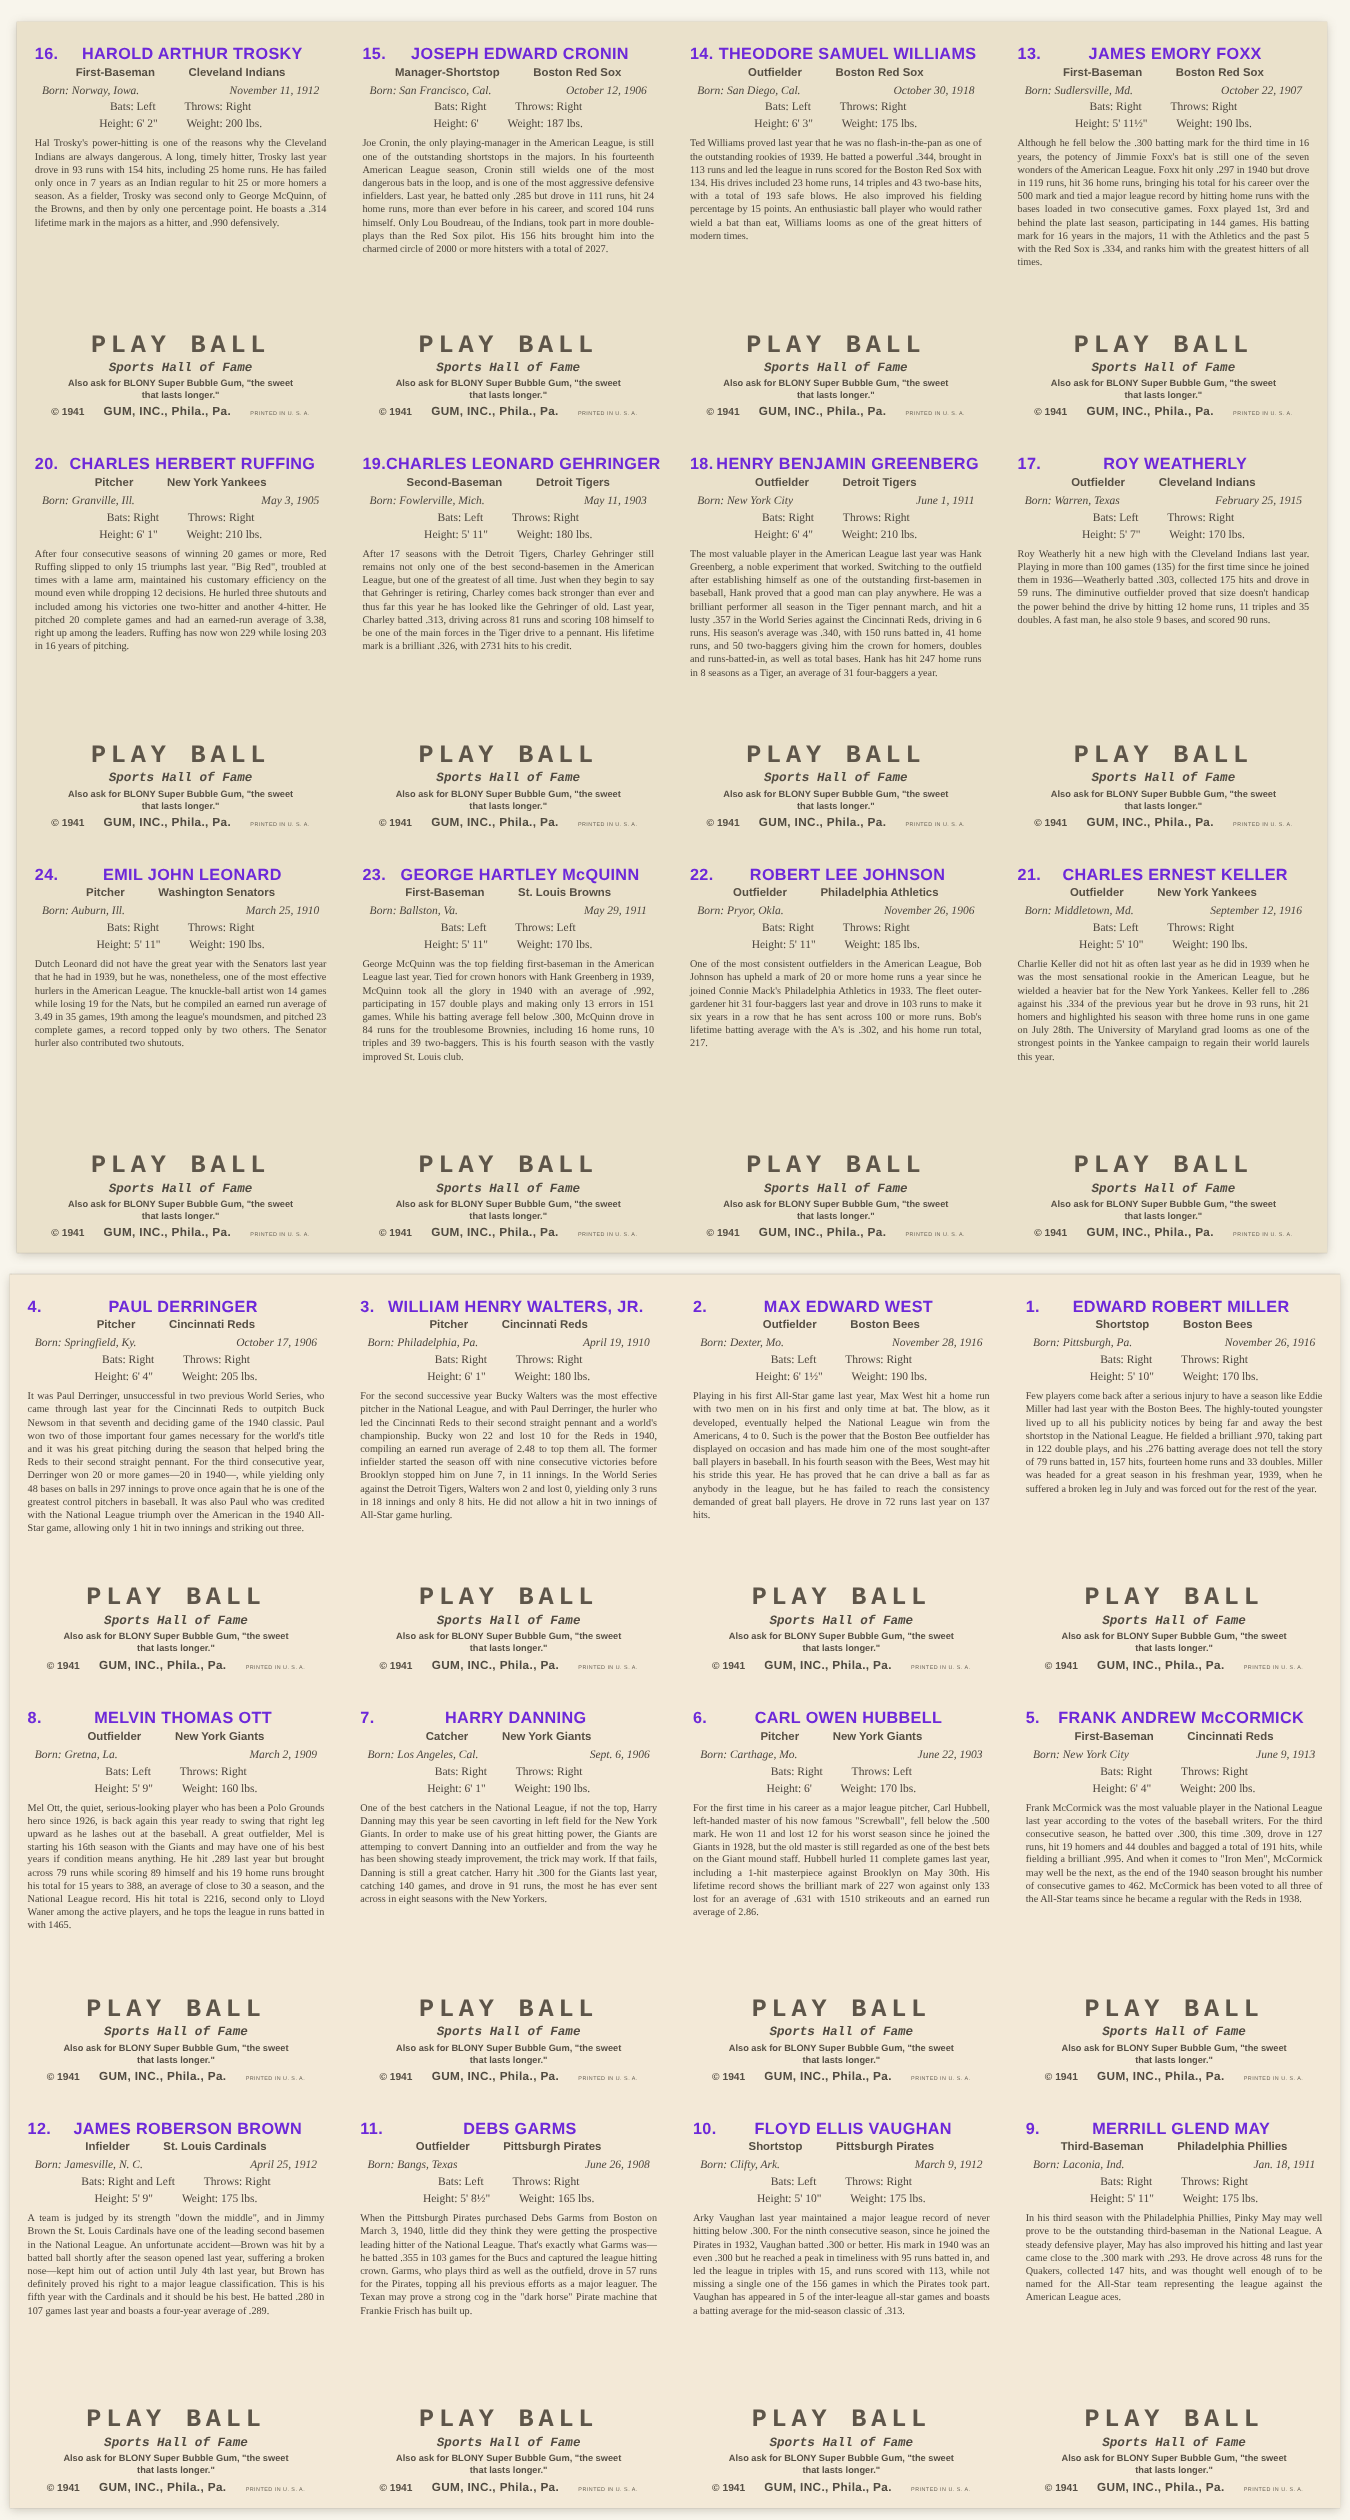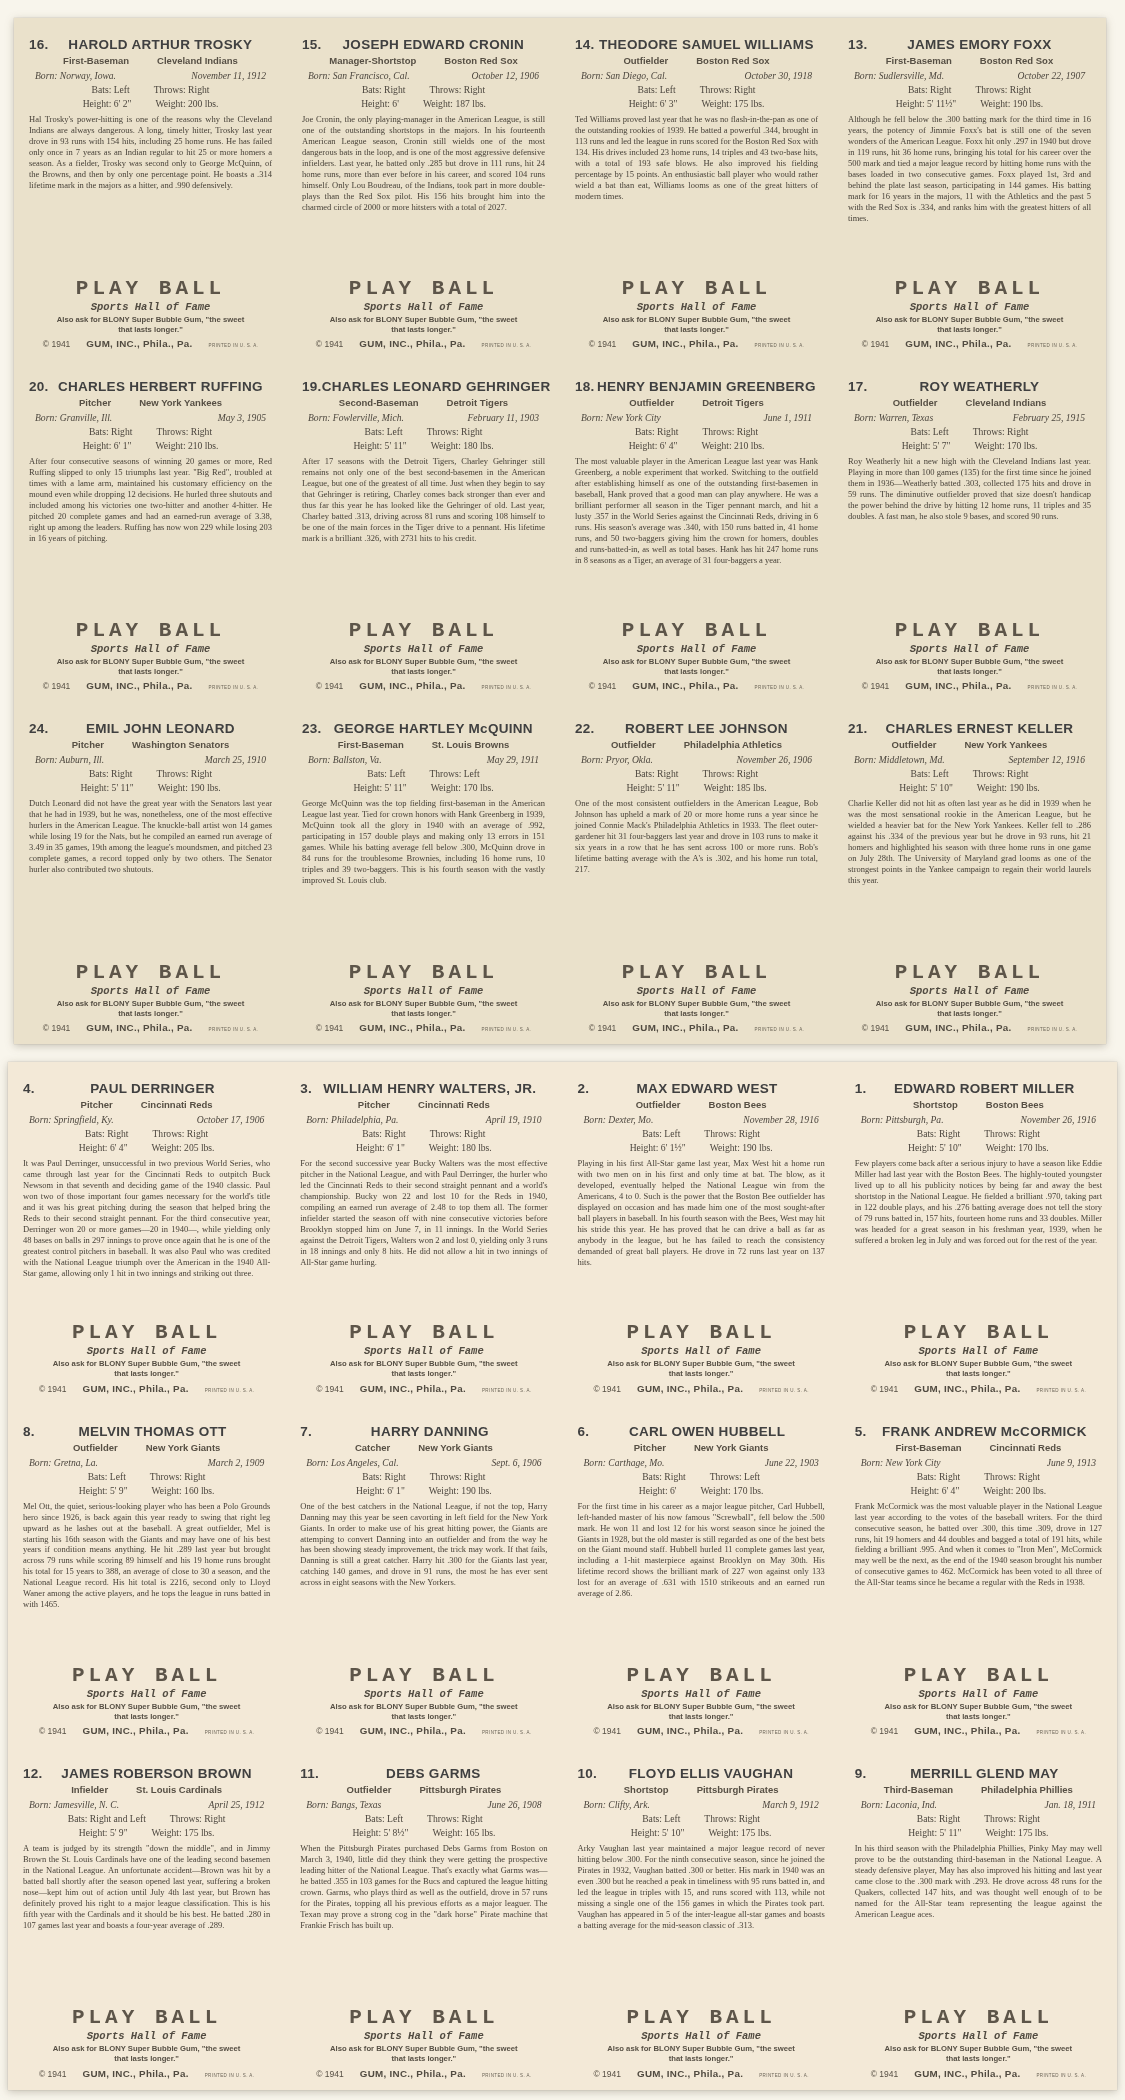--- a/index.html
+++ b/index.html
@@ -21,21 +21,21 @@
     padding:19px 15px 11px;
     display:flex; flex-direction:column;
     overflow:hidden;
     color:#4c463e;
   }
   .card-title {
     display:flex; align-items:baseline;
     margin:0 0 3px;
     font-family:"Liberation Sans", sans-serif;
     font-weight:bold; font-size:13.5px; letter-spacing:.3px;
-    color:#404040; white-space:nowrap;
+    color:#6d28d9; white-space:nowrap;
   }
   .card-num  { flex:0 0 auto; }
   .card-name { flex:1; text-align:center; }
   .pos-team {
     display:flex; justify-content:center; gap:28px;
     font-family:"Liberation Sans", sans-serif;
     font-weight:bold; font-size:9.5px; color:#564f44;
     margin-bottom:4px; white-space:nowrap;
   }
   .born-line {
@@ -65,21 +65,21 @@
   .ad {
     font-family:"Liberation Sans", sans-serif;
     font-weight:bold; font-size:7.7px; line-height:1.3;
     color:#564f44; margin-top:2px;
   }
   .copy-row {
     display:flex; align-items:baseline; justify-content:center; gap:16px;
     margin-top:3.5px; font-family:"Liberation Sans", sans-serif;
     white-space:nowrap;
   }
-  .copy-year    { font-size:8.5px; color:#564f44; }
+  .copy-year    { font-size:8.5px; color:#564f44;font-weight:bold; }
   .copy-co      { font-weight:bold; font-size:9.8px; letter-spacing:.3px; color:#514b41; }
   .copy-printed { font-size:4.5px; letter-spacing:.4px; color:#6a6356; }
 </style>
 </head>
 <body>
 
 <section id="sheet-top" class="sheet">
   <article class="card">
     <h2 class="card-title">
       <span class="card-num">16.</span>
@@ -269,21 +269,21 @@
     <h2 class="card-title">
       <span class="card-num">19.</span>
       <span class="card-name">CHARLES LEONARD GEHRINGER</span>
     </h2>
     <div class="pos-team">
       <span>Second-Baseman</span>
       <span>Detroit Tigers</span>
     </div>
     <div class="born-line">
       <span>Born: Fowlerville, Mich.</span>
-      <span>February 11, 1903</span>
+      <span>May 11, 1903</span>
     </div>
     <div class="center-line">
       <span>Bats: Left</span>
       <span>Throws: Right</span>
     </div>
     <div class="center-line">
       <span>Height: 5' 11"</span>
       <span>Weight: 180 lbs.</span>
     </div>
     <p class="bio">After 17 seasons with the Detroit Tigers, Charley Gehringer still remains not only one of the best second-basemen in the American League, but one of the greatest of all time. Just when they begin to say that Gehringer is retiring, Charley comes back stronger than ever and thus far this year he has looked like the Gehringer of old. Last year, Charley batted .313, driving across 81 runs and scoring 108 himself to be one of the main forces in the Tiger drive to a pennant. His lifetime mark is a brilliant .326, with 2731 hits to his credit.</p>

